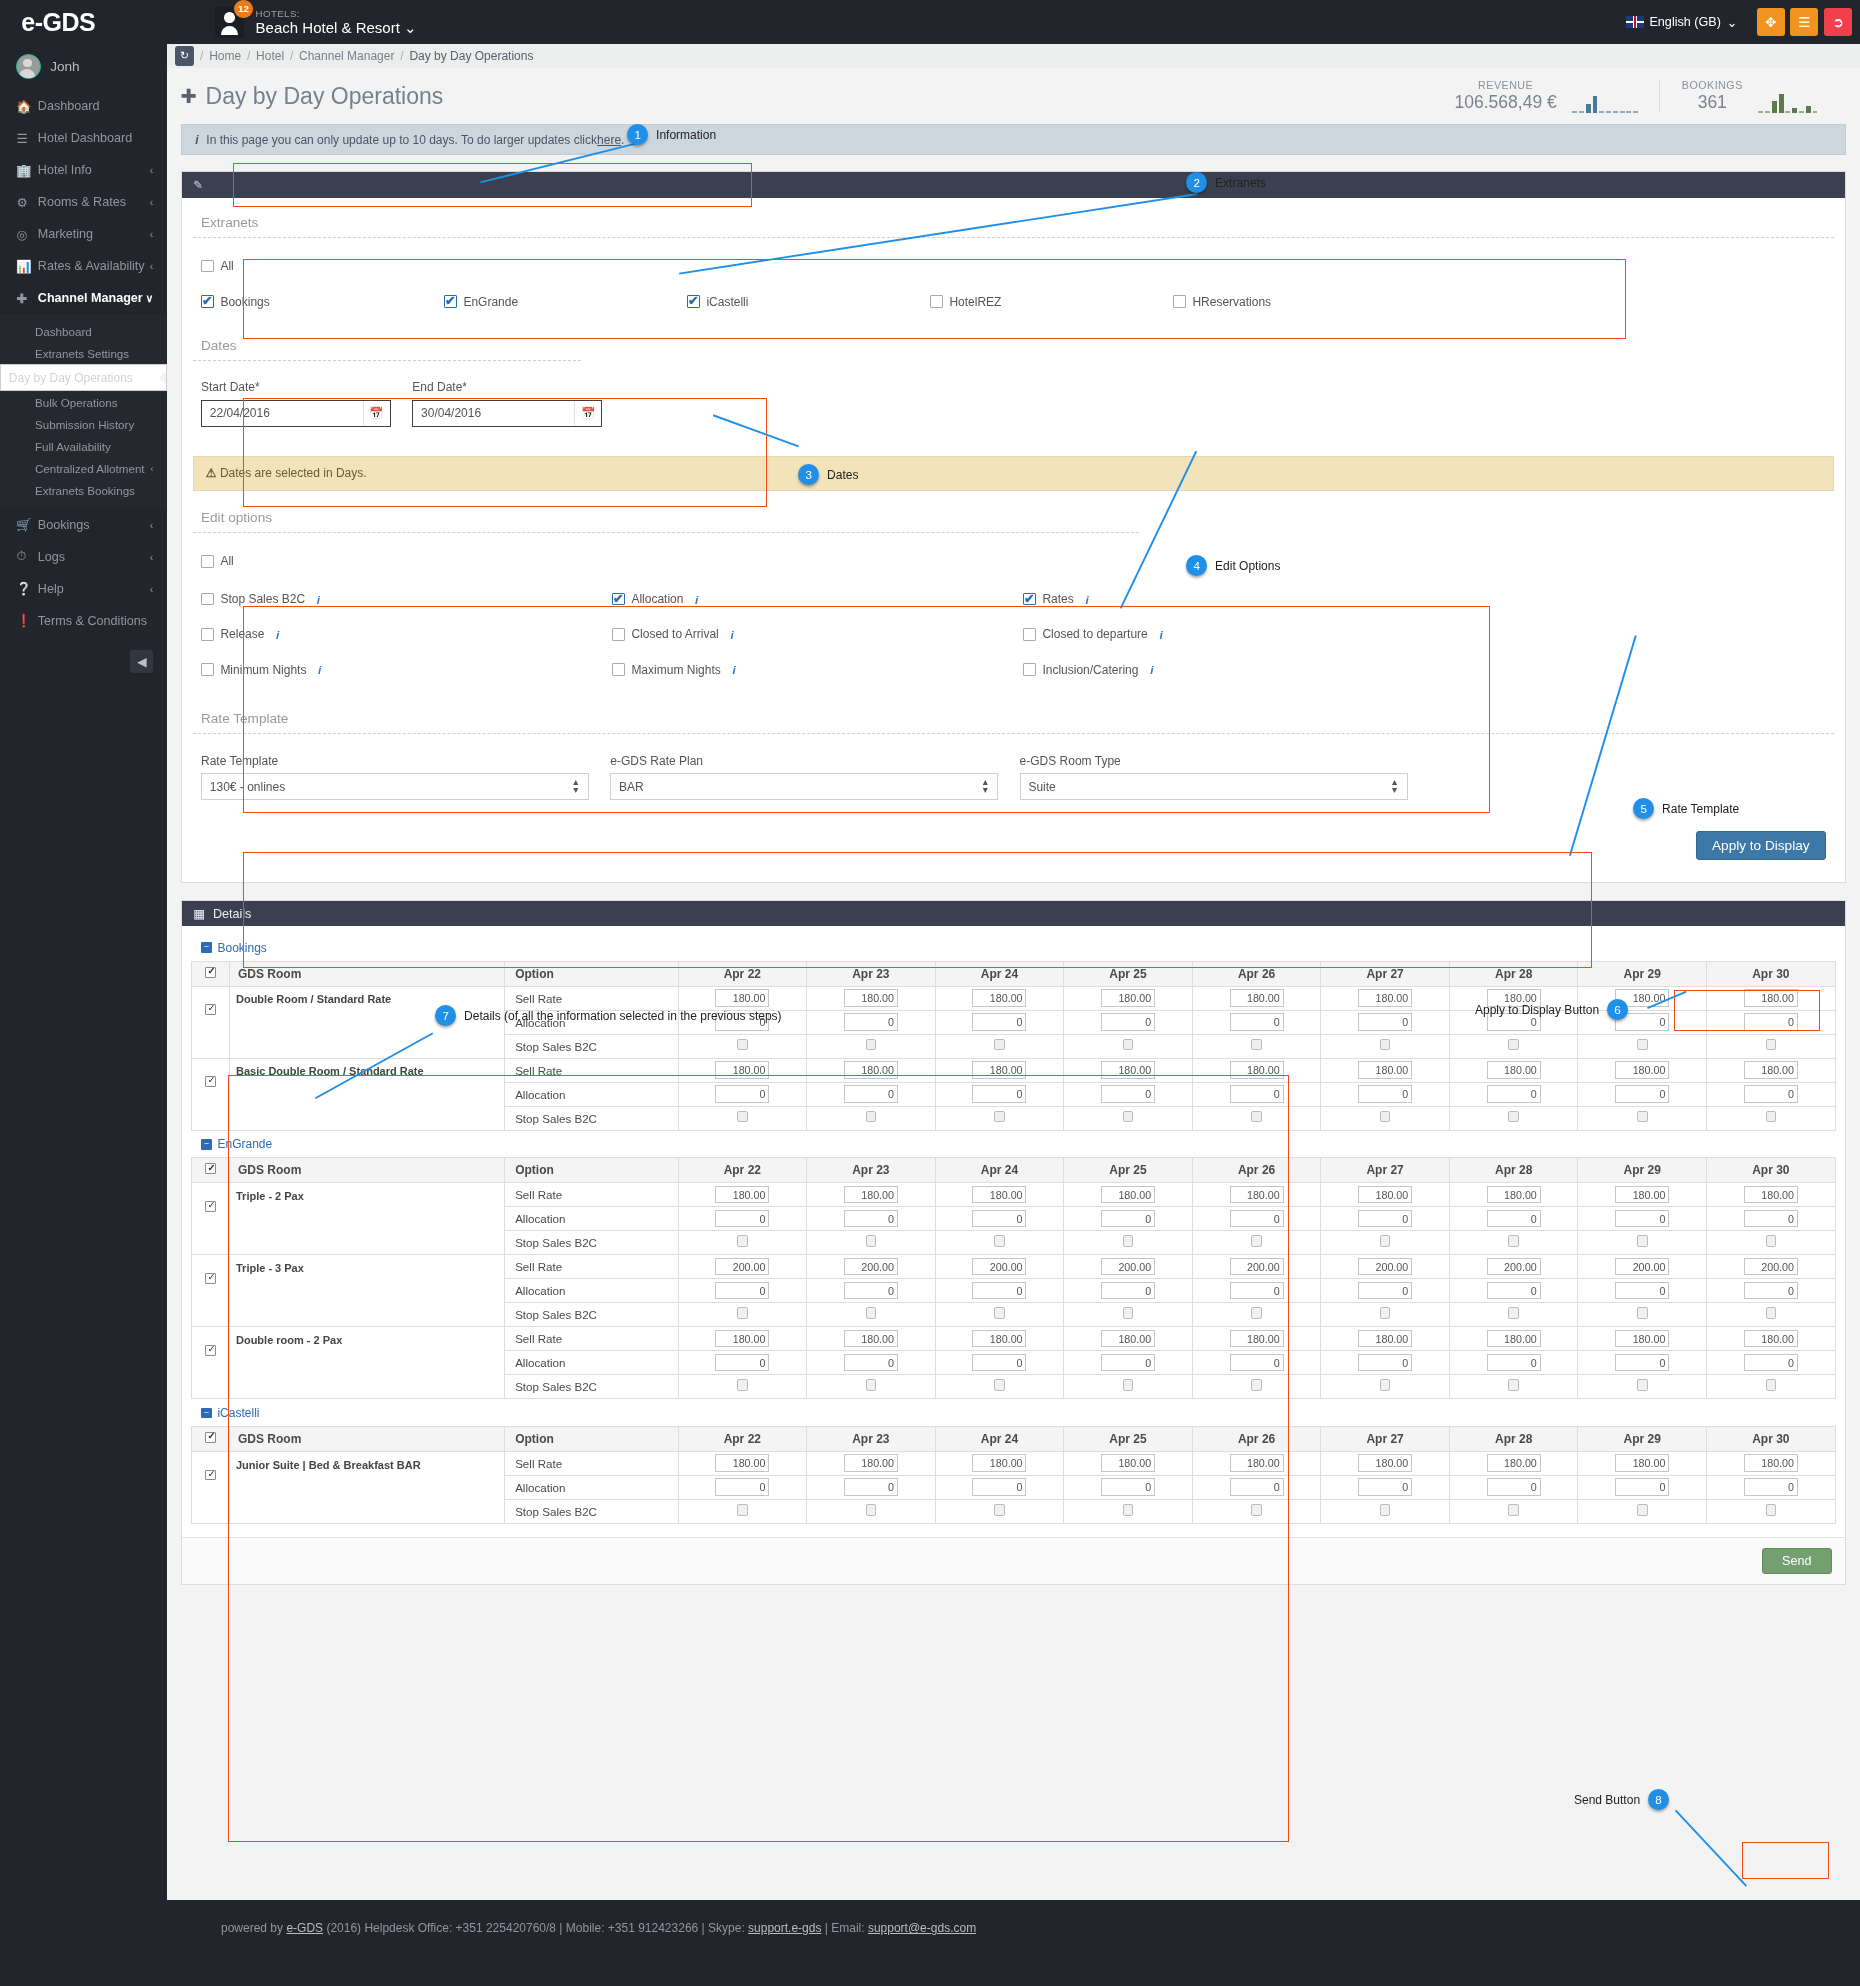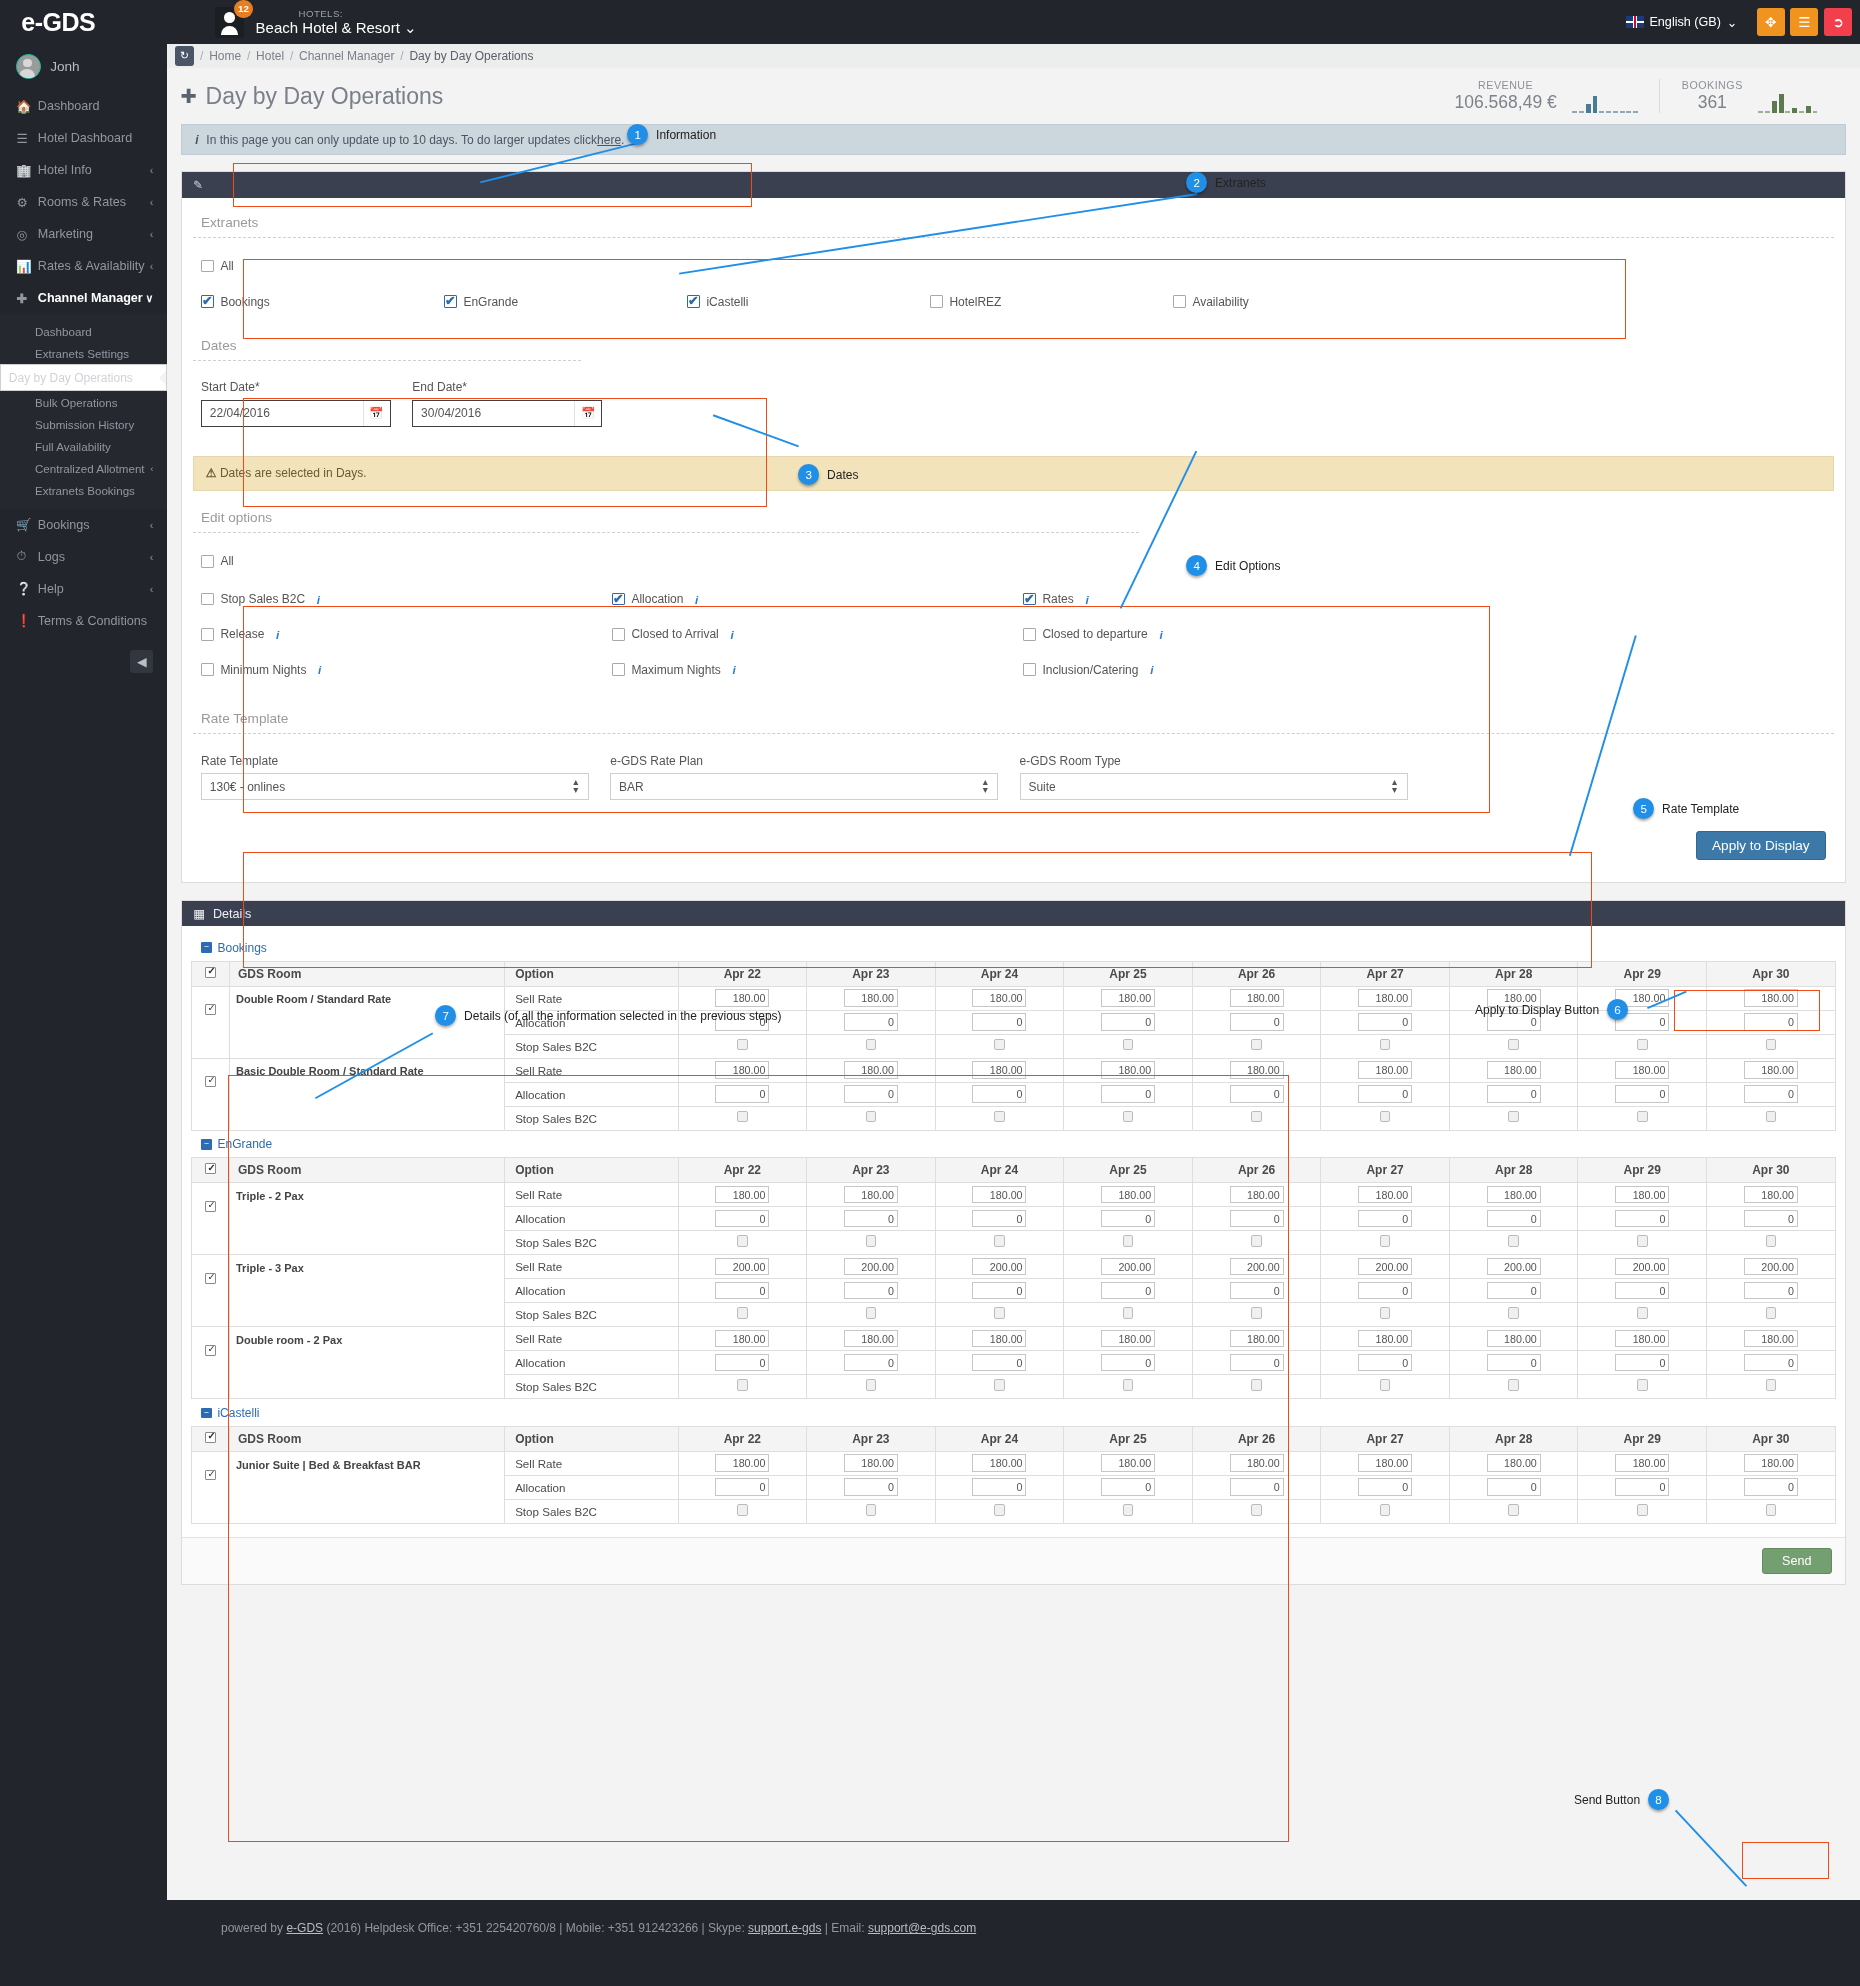--- a/index.html
+++ b/index.html
@@ -21,21 +21,21 @@
     position:absolute; left:0; top:0; width:1860px; height:44px;
     background:#22252b; display:flex; align-items:center;
   }
   #logo { width:215px; padding-left:21.3px; color:#fff; font-size:25px; font-weight:bold; letter-spacing:-0.5px; }
   .hotel-wrap { display:flex; align-items:center; gap:11.6px; }
   .avatar-box { position:relative; width:29px; height:31px; background:#1b1e23; border-radius:1.9px; display:flex; align-items:flex-end; justify-content:center; }
   .avatar-head { width:10.7px; height:10.7px; background:#fff; border-radius:50%; position:absolute; top:5.8px; }
   .avatar-body { width:16.5px; height:8.7px; background:#fff; border-radius:8.7px 8.7px 0 0; margin-bottom:2.9px; }
   .badge-12 { position:absolute; top:-6.8px; right:-8.7px; background:#e87e22; color:#fff; font-size:9.7px; font-weight:bold;
               border-radius:50%; width:18.4px; height:18.4px; display:flex; align-items:center; justify-content:center; }
-  .hotels-lbl { color:#9aa0a8; font-size:9.7px; letter-spacing:0.4px;margin-left:43px; }
+  .hotels-lbl { color:#9aa0a8; font-size:9.7px; letter-spacing:0.4px; }
   .hotel-name { color:#fff; font-size:15px; }
   #topright { margin-left:auto; display:flex; align-items:center; gap:0px; padding-right:7.8px; }
   .lang { color:#fff; font-size:12.6px; display:flex; align-items:center; gap:5.8px; margin-right:13.6px; }
   .flag { width:17.5px; height:11.6px; background:
       linear-gradient(to bottom, transparent 41%, #fff 41%, #fff 59%, transparent 59%),
       linear-gradient(to right, transparent 41%, #fff 41%, #fff 59%, transparent 59%),
       #1b3a7a; position:relative; display:inline-block; }
   .flag:after { content:""; position:absolute; inset:0; background:
       linear-gradient(to bottom, transparent 46%, #c8102e 46%, #c8102e 54%, transparent 54%),
       linear-gradient(to right, transparent 46%, #c8102e 46%, #c8102e 54%, transparent 54%); }
@@ -366,21 +366,21 @@
                 <div class="chk" style="width:243px;">
                   <span class="box on"></span>
                   <span>iCastelli</span>
                   </div>
                 <div class="chk" style="width:243px;">
                   <span class="box"></span>
                   <span>HotelREZ</span>
                   </div>
                 <div class="chk" style="width:243px;">
                   <span class="box"></span>
-                  <span>Availability</span>
+                  <span>HReservations</span>
                   </div>
               </div>
             </div>
           </fieldset>
 
           <div style="height:19.4px;"></div>
 
           <fieldset class="grp">
             <div class="grp-title">Dates</div>
             <div class="grp-rule" style="width:388px;"></div>

